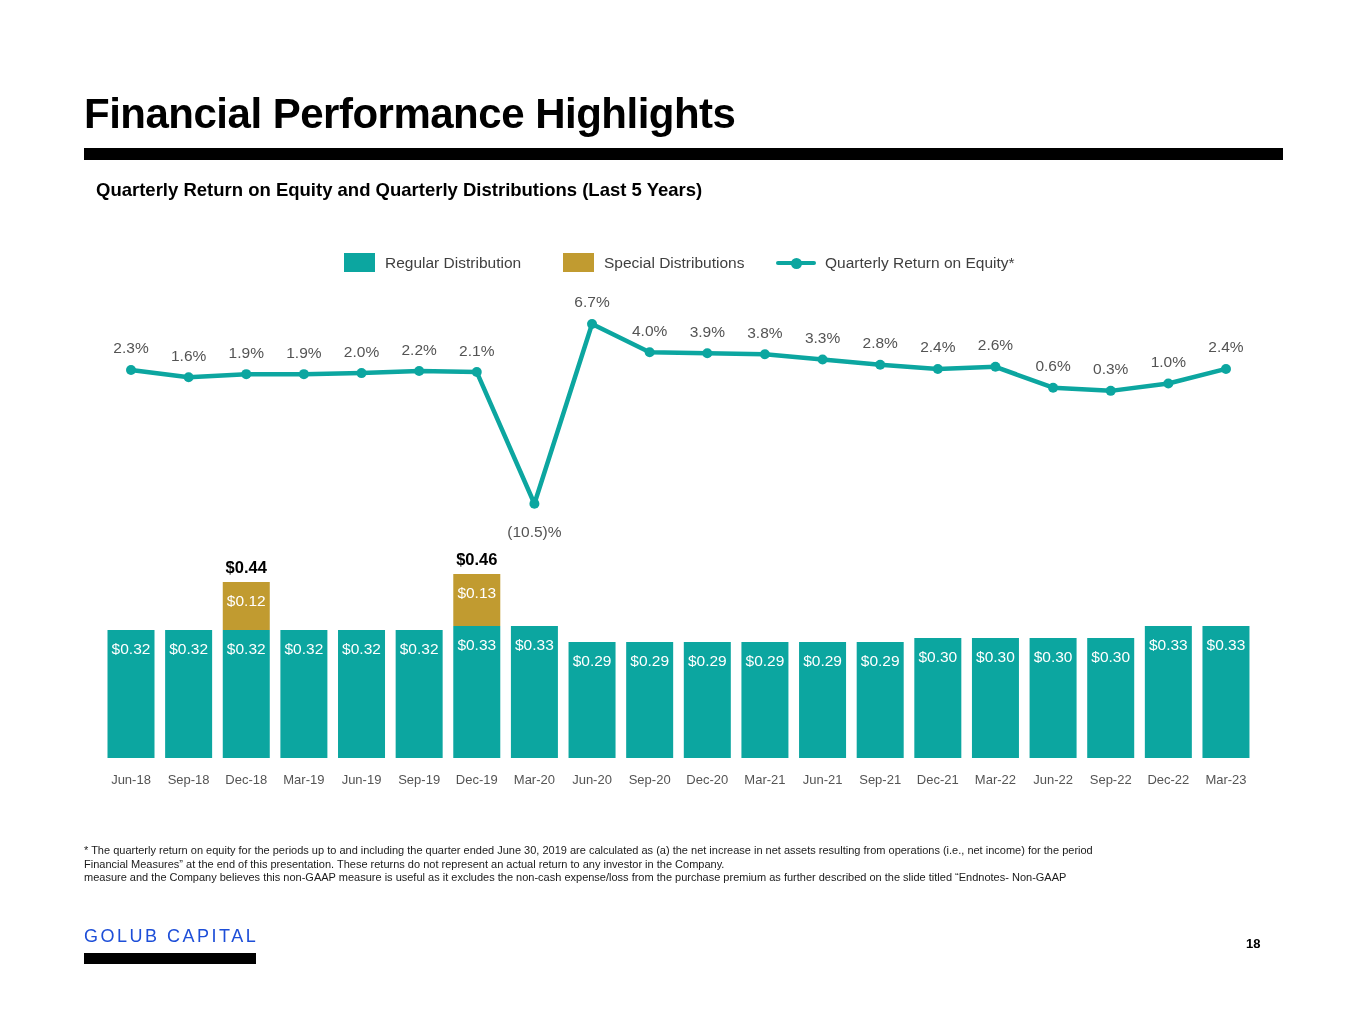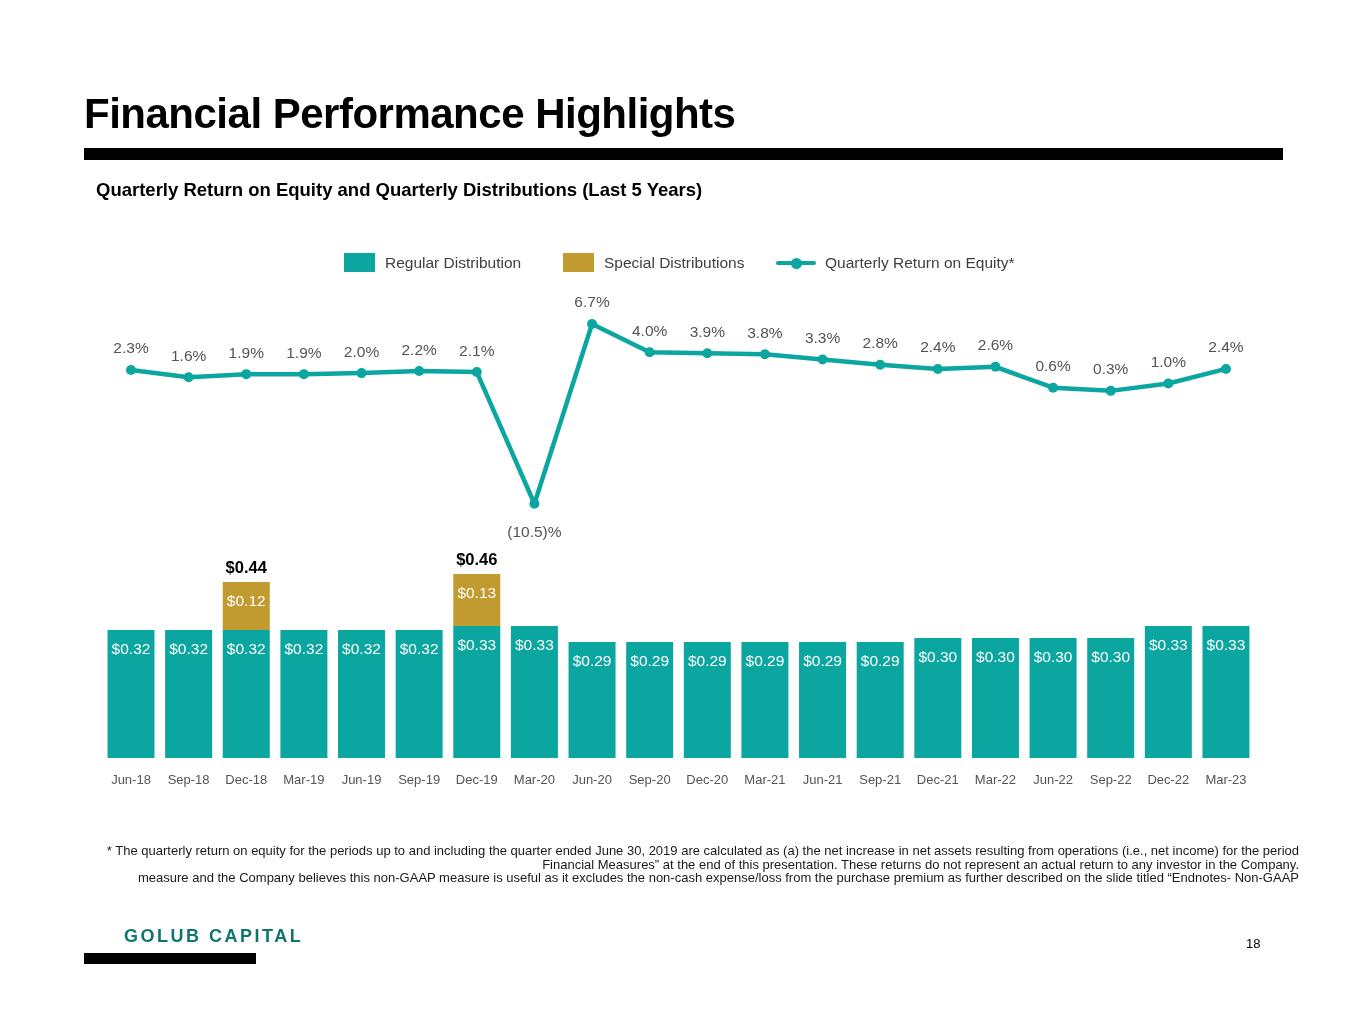--- a/index.html
+++ b/index.html
@@ -12,27 +12,27 @@
   .legend-item{position:absolute;top:252px;height:20px;display:flex;align-items:flex-end;}
   .swatch{display:inline-block;width:31px;height:19px;margin-right:10px;}
   .swatch.teal{background:#0CA6A0;}
   .swatch.gold{background:#C19B30;}
   .legend-label{font-size:15.5px;color:#3f3f3f;white-space:nowrap;}
   .line-marker{position:relative;display:inline-block;width:40px;height:19px;margin-right:9px;}
   .lm-line{position:absolute;left:0;top:8px;width:40px;height:4px;background:#0CA6A0;border-radius:2px;}
   .lm-dot{position:absolute;left:15px;top:4.5px;width:11px;height:11px;border-radius:50%;background:#0CA6A0;}
   #chart-svg{position:absolute;left:0;top:0;}
   #chart-svg text{font-family:"Liberation Sans",sans-serif;}
-  .footnote{position:absolute;left:84px;top:844px;width:1215px;font-size:13px;
-            line-height:13.6px;color:#1a1a1a;text-align:right;}
+  .footnote{position:absolute;left:84px;top:844px;width:1215px;font-size:11px;
+            line-height:13.6px;color:#1a1a1a;}
   .footnote div{white-space:nowrap;}
   .logo{position:absolute;left:84px;top:926px;}
-  .logo-text{font-size:18px;font-weight:700;letter-spacing:2.5px;color:#0f766e;margin-left:40px;}
+  .logo-text{font-size:18px;font-weight:400;letter-spacing:2.5px;color:#1d4ed8;}
   .logo-rule{margin-top:6px;width:172px;height:11px;background:#000;}
-  .page-num{position:absolute;left:1246px;top:936px;font-size:13px;font-weight:400;color:#000;}
+  .page-num{position:absolute;left:1246px;top:936px;font-size:13px;font-weight:700;color:#000;}
 </style>
 </head>
 <body>
 
 <div class="slide">
 
   <h1 class="title">Financial Performance Highlights</h1>
   <div class="title-rule"></div>
   <h2 class="subtitle">Quarterly Return on Equity and Quarterly Distributions (Last 5 Years)</h2>
 

